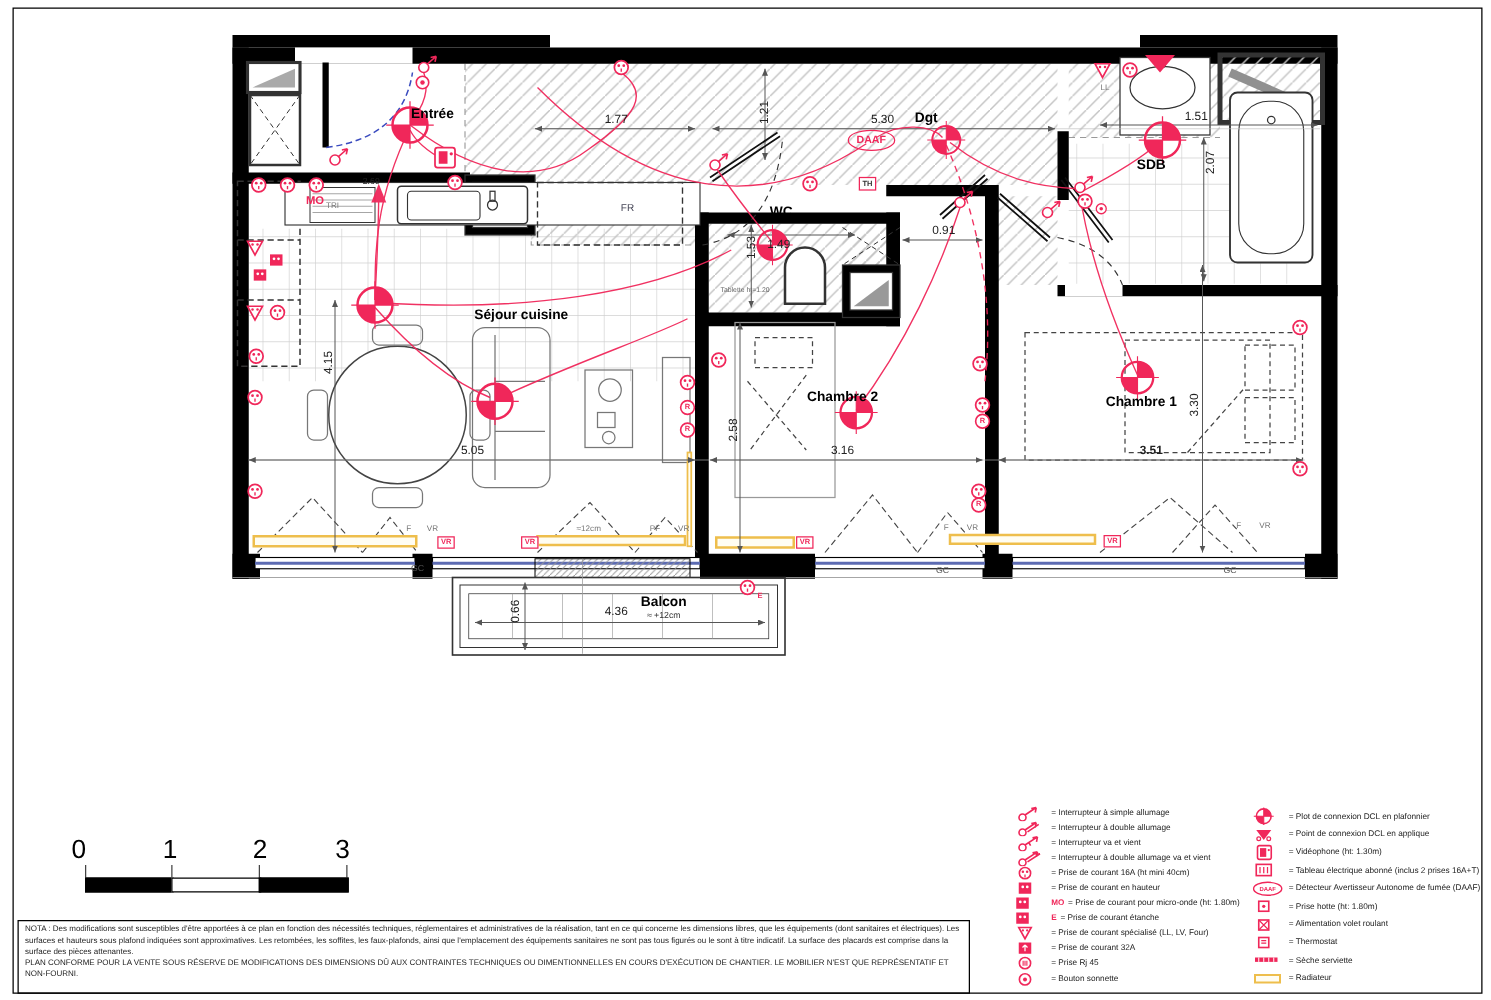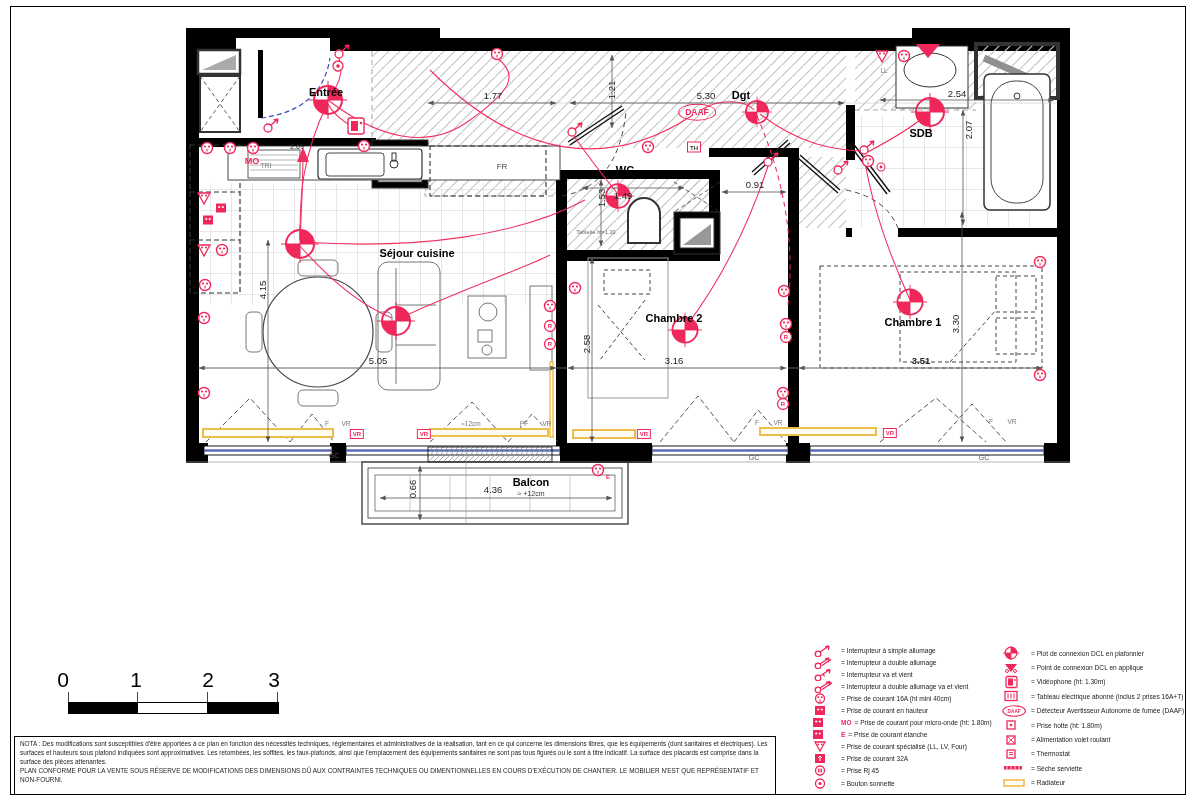--- a/index.html
+++ b/index.html
@@ -334,34 +334,34 @@
   <use href="#swp" transform="translate(838,170)"></use>
   <use href="#swp" transform="translate(864,150)"></use>
   <g>
     <rect x="348" y="118" width="16" height="16" rx="2" fill="#fff" stroke="#f0275a" stroke-width="1.4"></rect>
     <rect x="351" y="121" width="7" height="10" fill="#f0275a"></rect>
           <circle cx="361" cy="123" r="1.3" fill="#f0275a"></circle>
   </g>
 </g>
 </svg>
 
-<span class="lbl room" style="left:326px;top:92px;">Entrée</span>
+<span class="lbl room" style="left:346px;top:92px;">Entrée</span>
 <span class="lbl room" style="left:417px;top:253px;">Séjour cuisine</span>
 <span class="lbl room" style="left:625px;top:170px;">WC</span>
 <span class="lbl room" style="left:741px;top:95px;">Dgt</span>
 <span class="lbl room" style="left:921px;top:133px;">SDB</span>
 <span class="lbl room" style="left:674px;top:318px;">Chambre 2</span>
 <span class="lbl room" style="left:913px;top:322px;">Chambre 1</span>
 <span class="lbl room" style="left:531px;top:482px;">Balcon</span>
 <span class="lbl" style="left:531px;top:493px;font-size:7px;color:#333;">≈ +12cm</span>
 <span class="daafoval" style="left:697px;top:112px;">DAAF</span>
 
 <span class="lbl dim" style="left:493px;top:96px;">1.77</span>
 <span class="lbl dim" style="left:706px;top:96px;">5.30</span>
-<span class="lbl dim" style="left:957px;top:94px;">2.54</span>
+<span class="lbl dim" style="left:957px;top:94px;">1.51</span>
 <span class="lbl dim" style="left:755px;top:185px;">0.91</span>
 <span class="lbl dim" style="left:623px;top:196px;">1.49</span>
 <span class="lbl dim" style="left:378px;top:361px;">5.05</span>
 <span class="lbl dim" style="left:674px;top:361px;">3.16</span>
 <span class="lbl dim" style="left:921px;top:361px;font-weight:bold;">3.51</span>
 <span class="lbl dim" style="left:493px;top:490px;">4.36</span>
 <span class="lbl dim" style="left:297px;top:146px;font-size:7px;">2.69</span>
 <span class="lbl dim rot" style="left:612px;top:90px;">1.21</span>
 <span class="lbl dim rot" style="left:969px;top:130px;">2.07</span>
 <span class="lbl dim rot" style="left:602px;top:198px;">1.53</span>

